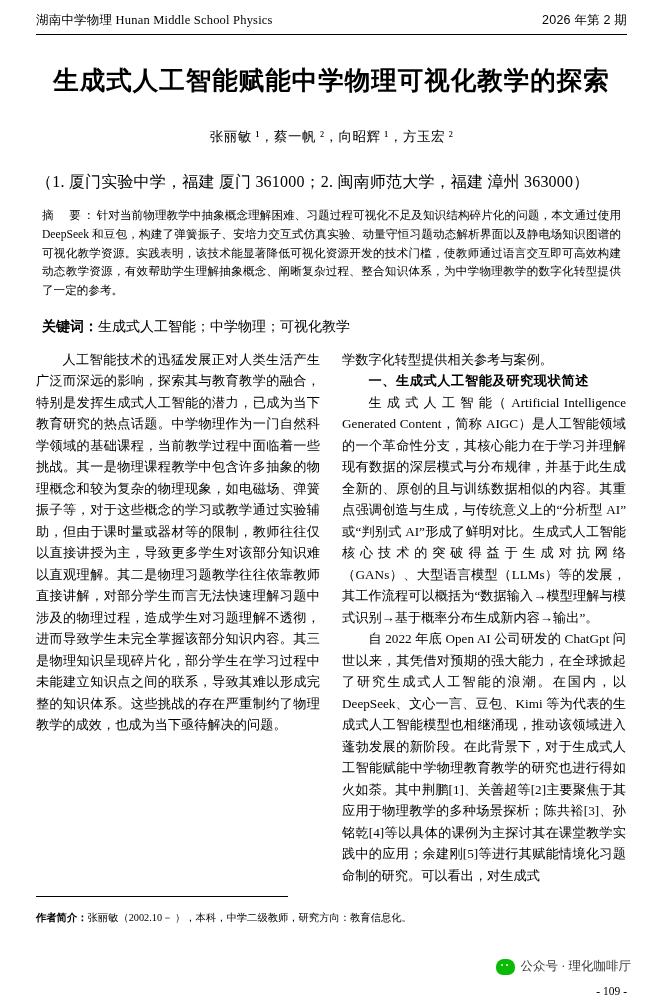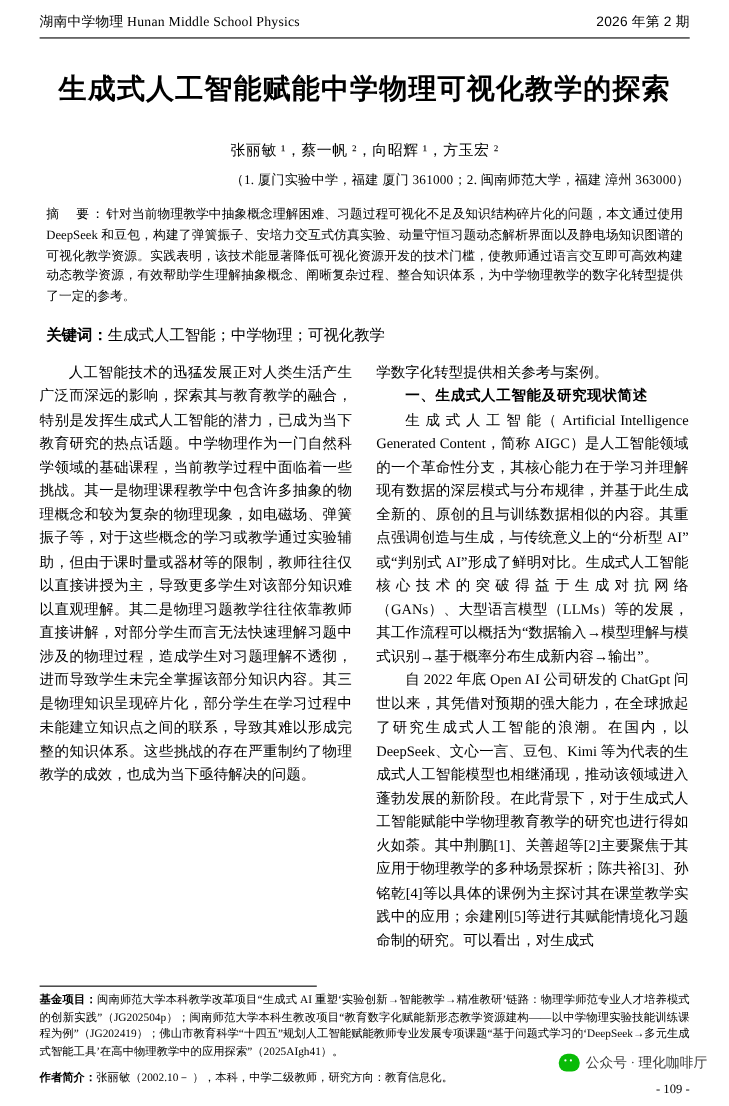--- a/index.html
+++ b/index.html
@@ -54,23 +54,23 @@
     margin-top: 28px;
     font-family: "Liberation Serif", "DejaVu Serif", serif;
   }
   .authors {
     text-align: center;
     font-size: 13.5px;
     margin-top: 30px;
     letter-spacing: 0.5px;
   }
   .affil {
-    text-align: right;
-    font-size: 12px;
-    margin-top: 9px;
+    text-align: left;
+    font-size: 16px;
+    margin-top: 26px;
     letter-spacing: 0.2px;
   }
 
   
   .abstract {
     margin-top: 14px;
     font-size: 11.6px;
     line-height: 1.62;
     text-align: justify;
     padding: 0 6px;
@@ -145,24 +145,24 @@
 
   
   .pagenum {
     position: absolute;
     right: 36px;
     bottom: 8px;
     font-size: 11.5px;
   }
   .wechat {
     position: absolute;
-    right: 20px;
+    right: 32px;
     bottom: 30px;
     display: flex;
-    align-items: flex-start;
+    align-items: flex-end;
     gap: 6px;
     font-size: 12.5px;
     color: #3a3a3a;
   }
   .wechat .logo {
     width: 19px;
     height: 16px;
     border-radius: 8px 8px 7px 7px;
     background: #09bb07;
     position: relative;
@@ -217,21 +217,20 @@
       <p class="sechead">一、生成式人工智能及研究现状简述</p>
       <p>生 成 式 人 工 智 能（ Artificial Intelligence Generated Content，简称 AIGC）是人工智能领域的一个革命性分支，其核心能力在于学习并理解现有数据的深层模式与分布规律，并基于此生成全新的、原创的且与训练数据相似的内容。其重点强调创造与生成，与传统意义上的“分析型 AI”或“判别式 AI”形成了鲜明对比。生成式人工智能核心技术的突破得益于生成对抗网络（GANs）、大型语言模型（LLMs）等的发展，其工作流程可以概括为“数据输入→模型理解与模式识别→基于概率分布生成新内容→输出”。</p>
       <p>自 2022 年底 Open AI 公司研发的 ChatGpt 问世以来，其凭借对预期的强大能力，在全球掀起了研究生成式人工智能的浪潮。在国内，以 DeepSeek、文心一言、豆包、Kimi 等为代表的生成式人工智能模型也相继涌现，推动该领域进入蓬勃发展的新阶段。在此背景下，对于生成式人工智能赋能中学物理教育教学的研究也进行得如火如荼。其中荆鹏[1]、关善超等[2]主要聚焦于其应用于物理教学的多种场景探析；陈共裕[3]、孙铭乾[4]等以具体的课例为主探讨其在课堂教学实践中的应用；余建刚[5]等进行其赋能情境化习题命制的研究。可以看出，对生成式</p>
     </div>
 
   </div>
 
   <div class="footsep"></div>
 
   <div class="footnotes">
-    <p><span class="fn-label">基金项目：</span><span>闽南师范大学本科教学改革项目“生成式 AI 重塑‘实验创新→智能教学→精准教研’链路：物理学师范专业人才培养模式的创新实践”（JG202504p）；闽南师范大学本科生教改项目“教育数字化赋能新形态教学资源建构——以中学物理实验技能训练课程为例”（JG202419）；佛山市教育科学“十四五”规划人工智能赋能教师专业发展专项课题“基于问题式学习的‘DeepSeek→多元生成式智能工具’在高中物理教学中的应用探索”（2025AIgh41）。</span></p>
     <p class="fn-author"><span class="fn-label">作者简介：</span><span>张丽敏（2002.10－ ），本科，中学二级教师，研究方向：教育信息化。</span></p>
   </div>
 
   <div class="wechat">
     <span class="logo"></span>
     <span>公众号 · 理化咖啡厅</span>
   </div>
 
   <div class="pagenum">- 109 -</div>
 

